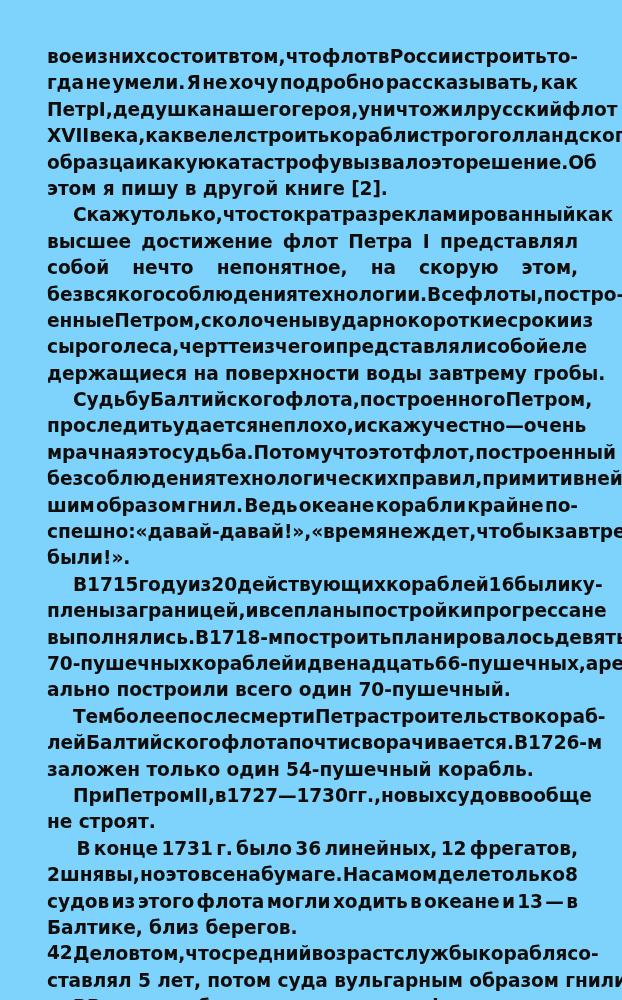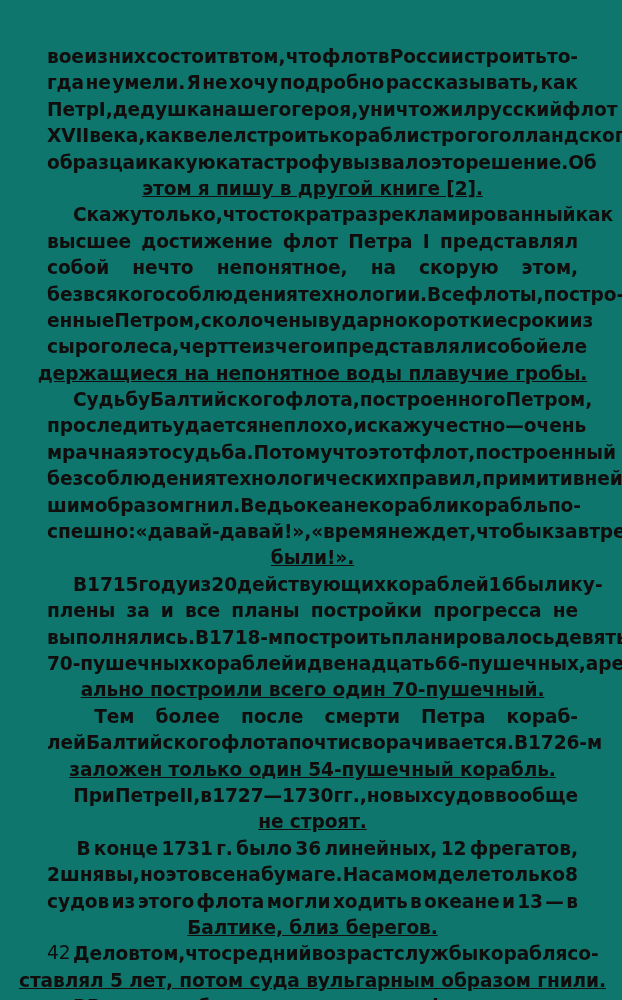--- a/index.html
+++ b/index.html
@@ -16,21 +16,21 @@
     color: #100d0c;
     -webkit-font-smoothing: none;
   }
 
   #page {
     position: absolute;
     left: 0;
     top: 0;
     width: 622px;
     height: 1000px;
-    background: #0f766e;
+    background: #7dd3fc;
   }
 
   #text-column {
     position: absolute;
     left: 47px;
     top: 44px;
     width: 531px;
   }
 
   .para {
@@ -47,39 +47,38 @@
     font-weight: 700;
     letter-spacing: -0.1px;
     height: 26.4px;
     overflow: visible;
   }
   .line > span.w {
     display: inline-block;
   }
   
   .line.ragged {
-    justify-content: center;
-    text-decoration: underline;
+    justify-content: flex-start;
   }
   .line.indent {
     text-indent: 0;
   }
   .line.indent::before {
     content: "";
     display: inline-block;
     width: 26px;
     flex: 0 0 26px;
   }
 
   #page-number {
     position: absolute;
     left: 47px;
     top: 940px;
     font-size: 18.6px;
-    font-weight: 400;
+    font-weight: 700;
     line-height: 26px;
     letter-spacing: -0.1px;
   }
 </style>
 </head>
 <body>
 
 <div id="page">
   <div id="text-column">
       <div class="para">
@@ -90,45 +89,45 @@
         <div class="line"><span class="w">образца</span><span class="w">и</span><span class="w">какую</span><span class="w">катастрофу</span><span class="w">вызвало</span><span class="w">это</span><span class="w">решение.</span><span class="w">Об</span></div>
         <div class="line ragged"><span class="w">этом я пишу в другой книге [2].</span></div>
       </div>
       <div class="para">
         <div class="line indent"><span class="w">Скажу</span><span class="w">только,</span><span class="w">что</span><span class="w">стократ</span><span class="w">разрекламированный</span><span class="w">как</span></div>
         <div class="line"><span class="w">высшее</span><span class="w">достижение</span><span class="w">флот</span><span class="w">Петра</span><span class="w">I</span><span class="w">представлял</span></div>
         <div class="line"><span class="w">собой</span><span class="w">нечто</span><span class="w">непонятное,</span><span class="w">на</span><span class="w">скорую</span><span class="w">этом,</span></div>
         <div class="line"><span class="w">без</span><span class="w">всякого</span><span class="w">соблюдения</span><span class="w">технологии.</span><span class="w">Все</span><span class="w">флоты,</span><span class="w">постро-</span></div>
         <div class="line"><span class="w">енные</span><span class="w">Петром,</span><span class="w">сколочены</span><span class="w">в</span><span class="w">ударно</span><span class="w">короткие</span><span class="w">сроки</span><span class="w">из</span></div>
         <div class="line"><span class="w">сырого</span><span class="w">леса,</span><span class="w">черт</span><span class="w">те</span><span class="w">из</span><span class="w">чего</span><span class="w">и</span><span class="w">представляли</span><span class="w">собой</span><span class="w">еле</span></div>
-        <div class="line ragged"><span class="w">держащиеся на непонятное воды плавучие гробы.</span></div>
+        <div class="line ragged"><span class="w">держащиеся на поверхности воды завтрему гробы.</span></div>
       </div>
       <div class="para">
         <div class="line indent"><span class="w">Судьбу</span><span class="w">Балтийского</span><span class="w">флота,</span><span class="w">построенного</span><span class="w">Петром,</span></div>
         <div class="line"><span class="w">проследить</span><span class="w">удается</span><span class="w">неплохо,</span><span class="w">и</span><span class="w">скажу</span><span class="w">честно</span><span class="w">—</span><span class="w">очень</span></div>
         <div class="line"><span class="w">мрачная</span><span class="w">это</span><span class="w">судьба.</span><span class="w">Потому</span><span class="w">что</span><span class="w">этот</span><span class="w">флот,</span><span class="w">построенный</span></div>
         <div class="line"><span class="w">без</span><span class="w">соблюдения</span><span class="w">технологических</span><span class="w">правил,</span><span class="w">примитивней-</span></div>
-        <div class="line"><span class="w">шим</span><span class="w">образом</span><span class="w">гнил.</span><span class="w">Ведь</span><span class="w">океане</span><span class="w">корабли</span><span class="w">корабль</span><span class="w">по-</span></div>
+        <div class="line"><span class="w">шим</span><span class="w">образом</span><span class="w">гнил.</span><span class="w">Ведь</span><span class="w">океане</span><span class="w">корабли</span><span class="w">крайне</span><span class="w">по-</span></div>
         <div class="line"><span class="w">спешно:</span><span class="w">«давай-давай!»,</span><span class="w">«время</span><span class="w">не</span><span class="w">ждет,</span><span class="w">чтобы</span><span class="w">к</span><span class="w">завтрему</span></div>
         <div class="line ragged"><span class="w">были!».</span></div>
       </div>
       <div class="para">
         <div class="line indent"><span class="w">В</span><span class="w">1715</span><span class="w">году</span><span class="w">из</span><span class="w">20</span><span class="w">действующих</span><span class="w">кораблей</span><span class="w">16</span><span class="w">были</span><span class="w">ку-</span></div>
-        <div class="line"><span class="w">плены</span><span class="w">за</span><span class="w">и</span><span class="w">все</span><span class="w">планы</span><span class="w">постройки</span><span class="w">прогресса</span><span class="w">не</span></div>
+        <div class="line"><span class="w">плены</span><span class="w">за</span><span class="w">границей,</span><span class="w">и</span><span class="w">все</span><span class="w">планы</span><span class="w">постройки</span><span class="w">прогресса</span><span class="w">не</span></div>
         <div class="line"><span class="w">выполнялись.</span><span class="w">В</span><span class="w">1718-м</span><span class="w">построить</span><span class="w">планировалось</span><span class="w">девять</span></div>
         <div class="line"><span class="w">70-пушечных</span><span class="w">кораблей</span><span class="w">и</span><span class="w">двенадцать</span><span class="w">66-пушечных,</span><span class="w">а</span><span class="w">ре-</span></div>
         <div class="line ragged"><span class="w">ально построили всего один 70-пушечный.</span></div>
       </div>
       <div class="para">
-        <div class="line indent"><span class="w">Тем</span><span class="w">более</span><span class="w">после</span><span class="w">смерти</span><span class="w">Петра</span><span class="w">кораб-</span></div>
+        <div class="line indent"><span class="w">Тем</span><span class="w">более</span><span class="w">после</span><span class="w">смерти</span><span class="w">Петра</span><span class="w">строительство</span><span class="w">кораб-</span></div>
         <div class="line"><span class="w">лей</span><span class="w">Балтийского</span><span class="w">флота</span><span class="w">почти</span><span class="w">сворачивается.</span><span class="w">В</span><span class="w">1726-м</span></div>
         <div class="line ragged"><span class="w">заложен только один 54-пушечный корабль.</span></div>
       </div>
       <div class="para">
-        <div class="line indent"><span class="w">При</span><span class="w">Петре</span><span class="w">II,</span><span class="w">в</span><span class="w">1727—1730</span><span class="w">гг.,</span><span class="w">новых</span><span class="w">судов</span><span class="w">вообще</span></div>
+        <div class="line indent"><span class="w">При</span><span class="w">Петром</span><span class="w">II,</span><span class="w">в</span><span class="w">1727—1730</span><span class="w">гг.,</span><span class="w">новых</span><span class="w">судов</span><span class="w">вообще</span></div>
         <div class="line ragged"><span class="w">не строят.</span></div>
       </div>
       <div class="para">
         <div class="line indent"><span class="w">В</span><span class="w">конце</span><span class="w">1731</span><span class="w">г.</span><span class="w">было</span><span class="w">36</span><span class="w">линейных,</span><span class="w">12</span><span class="w">фрегатов,</span></div>
         <div class="line"><span class="w">2</span><span class="w">шнявы,</span><span class="w">но</span><span class="w">это</span><span class="w">все</span><span class="w">на</span><span class="w">бумаге.</span><span class="w">На</span><span class="w">самом</span><span class="w">деле</span><span class="w">только</span><span class="w">8</span></div>
         <div class="line"><span class="w">судов</span><span class="w">из</span><span class="w">этого</span><span class="w">флота</span><span class="w">могли</span><span class="w">ходить</span><span class="w">в</span><span class="w">океане</span><span class="w">и</span><span class="w">13</span><span class="w">—</span><span class="w">в</span></div>
         <div class="line ragged"><span class="w">Балтике, близ берегов.</span></div>
       </div>
       <div class="para">
         <div class="line indent"><span class="w">Дело</span><span class="w">в</span><span class="w">том,</span><span class="w">что</span><span class="w">средний</span><span class="w">возраст</span><span class="w">службы</span><span class="w">корабля</span><span class="w">со-</span></div>

